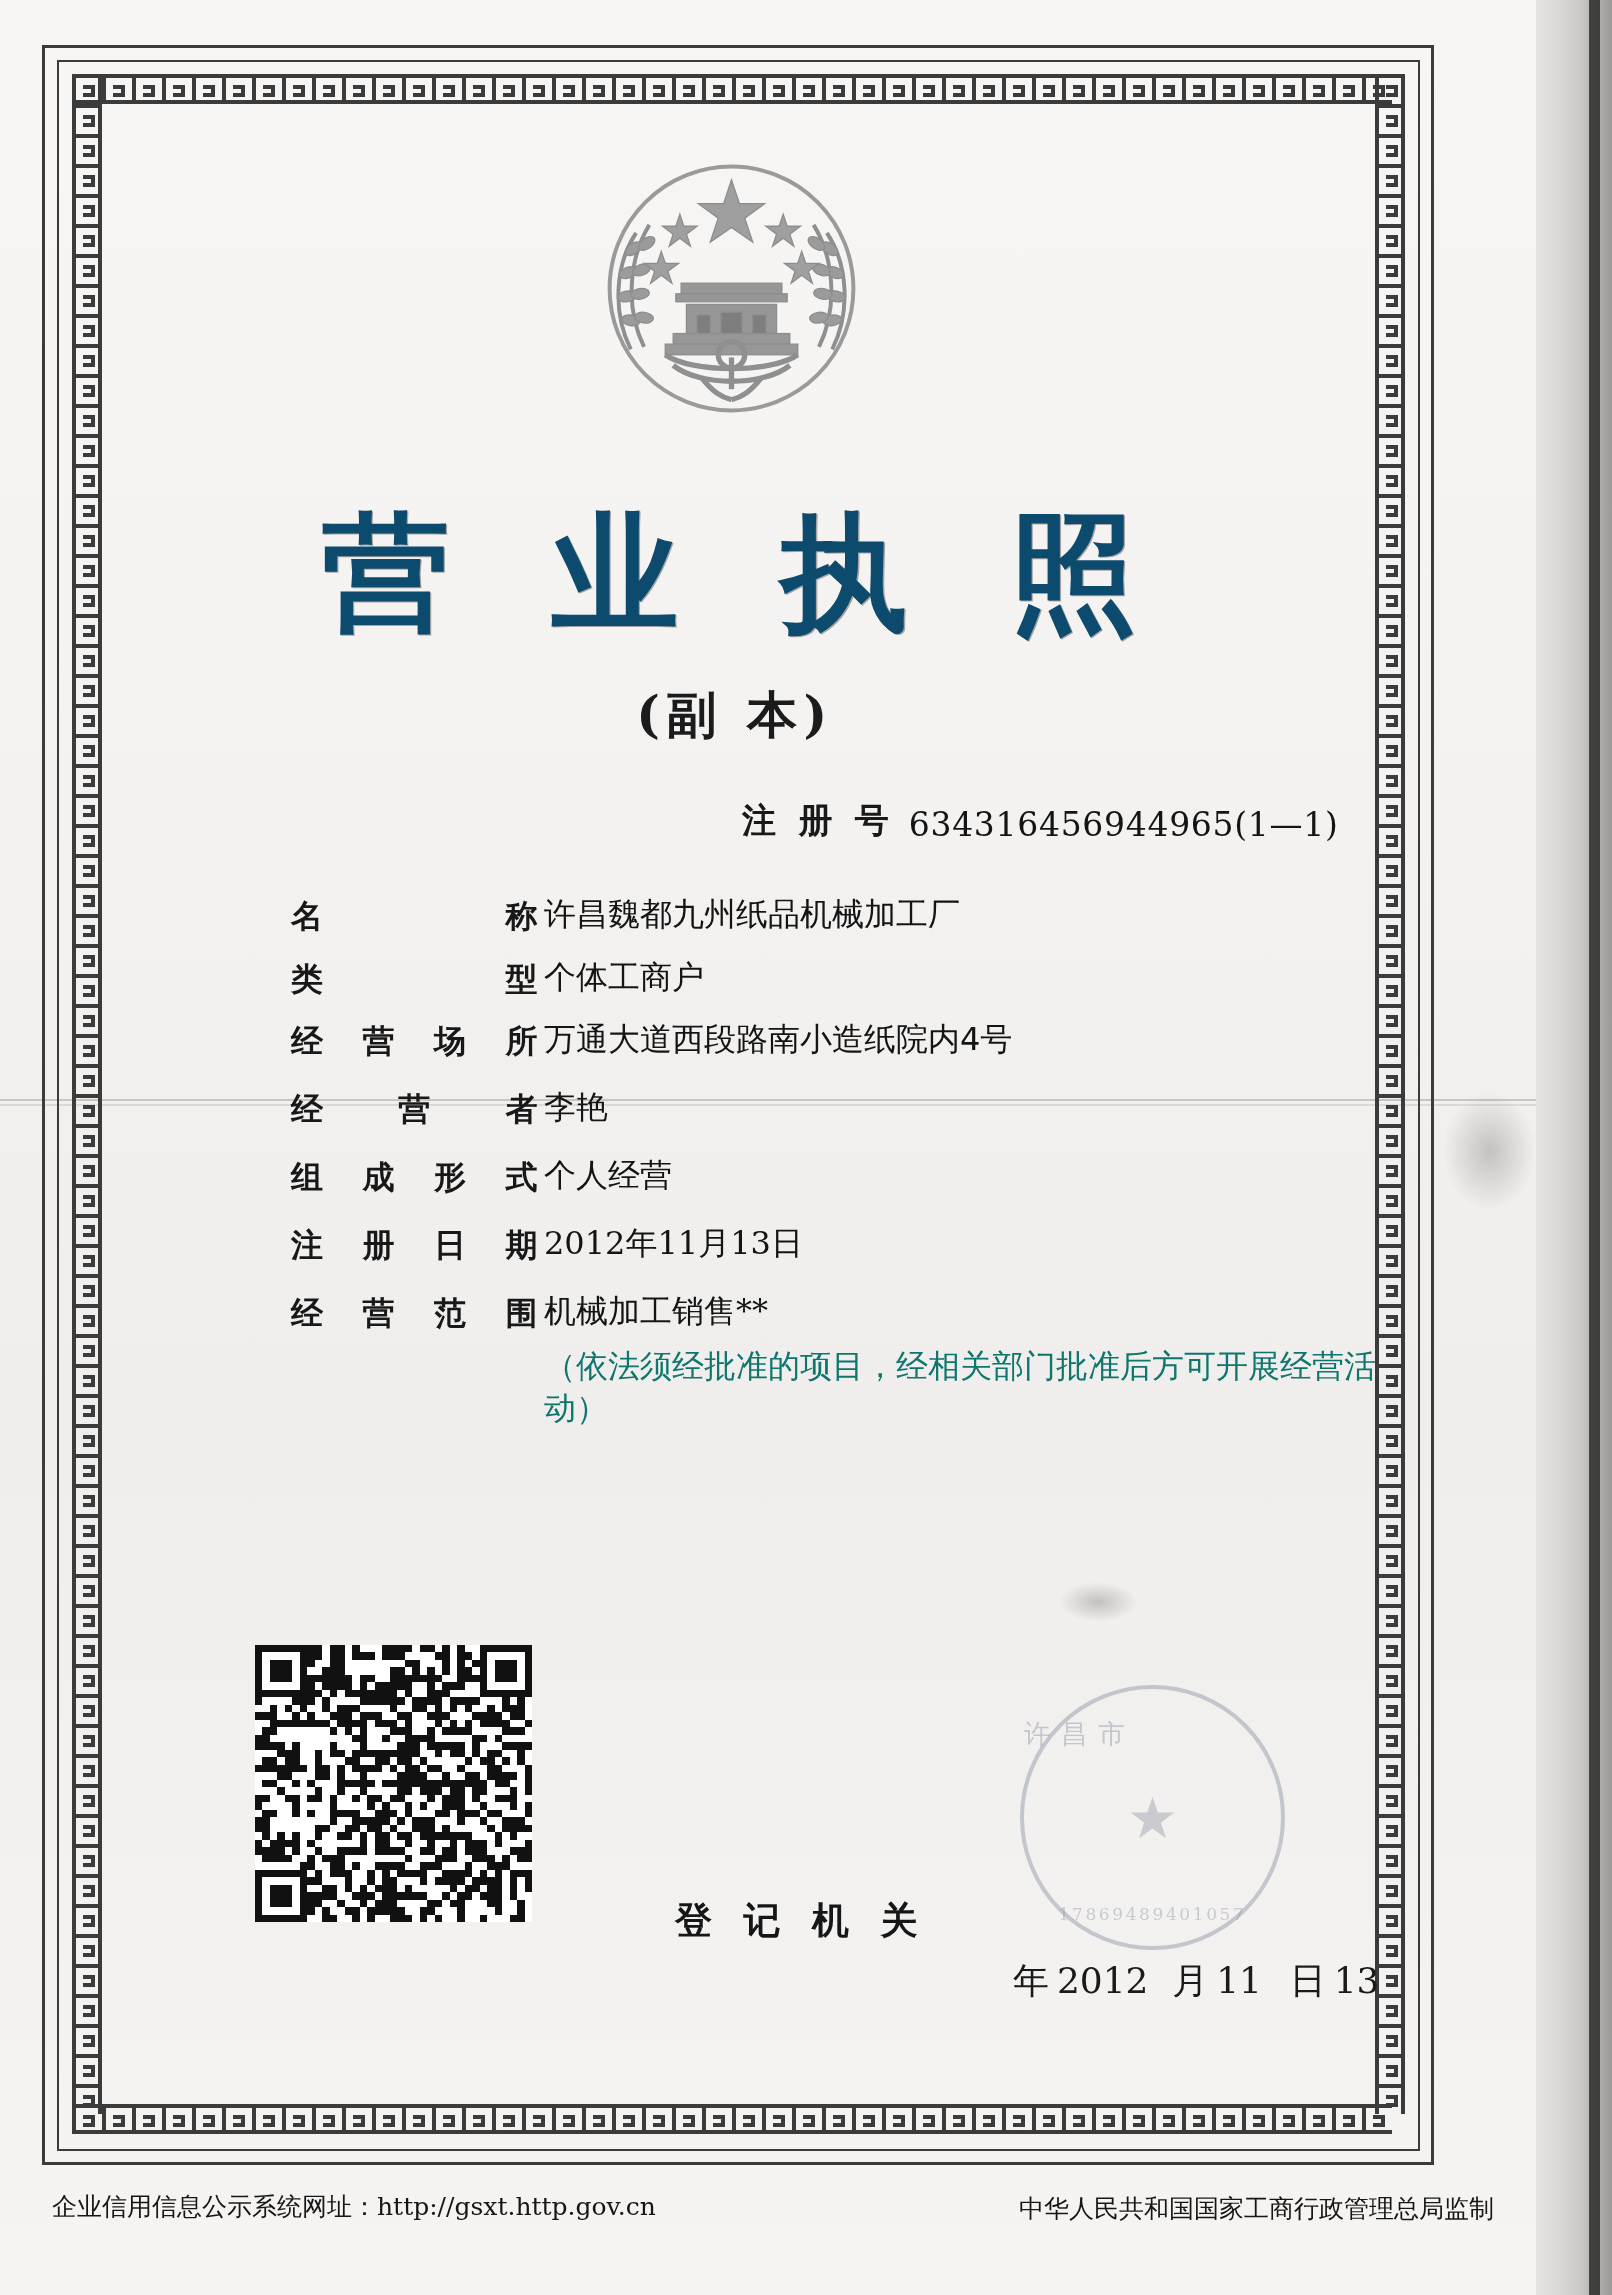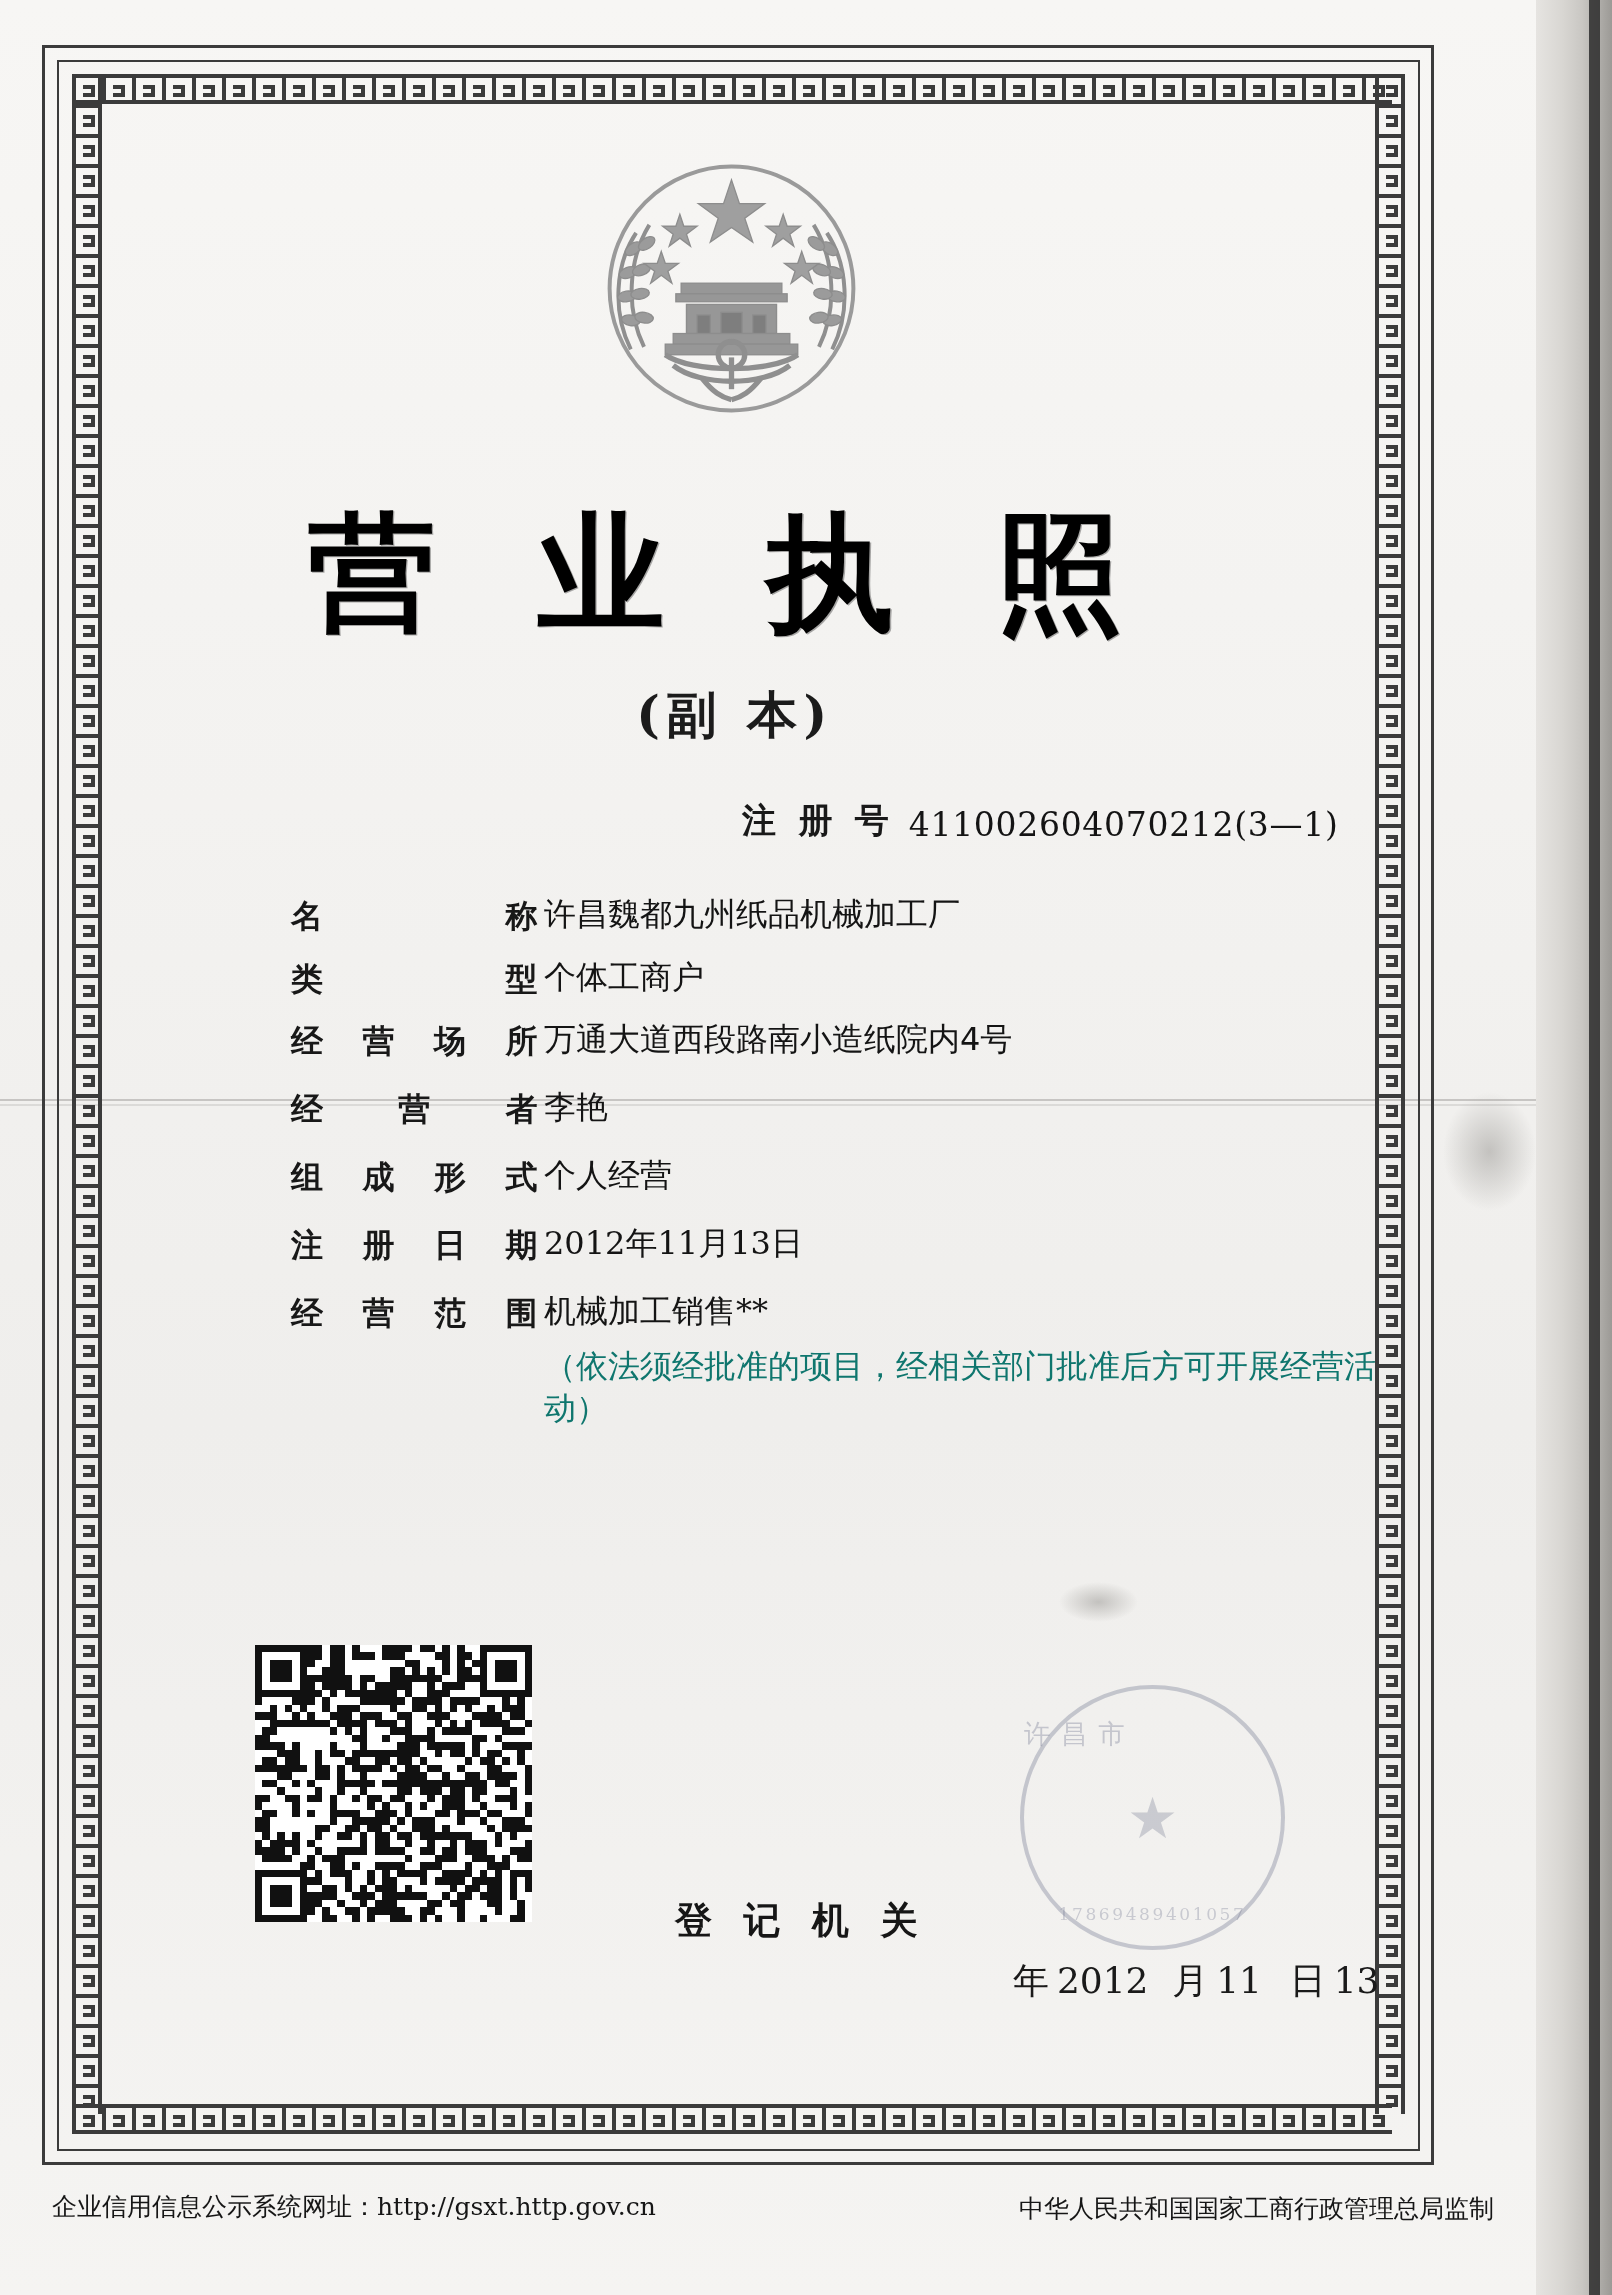--- a/index.html
+++ b/index.html
@@ -109,28 +109,28 @@
 
   
   .emblem {
     position: absolute;
     left: 599px; top: 156px;
     width: 265px; height: 265px;
   }
   
   .title {
     position: absolute;
-    left: 280px; top: 490px;
+    left: 294px; top: 490px;
     width: 900px;
     text-align: center;
     font-family: "DejaVu Serif", "Liberation Serif", serif;
     font-weight: bold;
     font-size: 127px;
     letter-spacing: 29px;
-    color: #000000;
+    color: #0c4a6e;
     text-shadow: 1.3px 1.3px 0 rgba(20,20,20,.35);
   }
   .subtitle {
     position: absolute;
     left: 285px; top: 682px;
     width: 900px;
     text-align: center;
     font-family: "DejaVu Serif", "Liberation Serif", serif;
     font-weight: bold;
     font-size: 50px;
@@ -603,21 +603,21 @@
           </g>
         </g>
       </svg>
     </div>
 
     <div class="title">营 业 执 照</div>
     <div class="subtitle">(副  本)</div>
 
     <div class="regline">
       <div class="lbl">注 册 号</div>
-      <div class="val">411002604070212(3—1)</div>
+      <div class="val">634316456944965(1—1)</div>
     </div>
 
     <div class="fields" id="fields-container">
         <div class="row">
           <div class="flabel">
             <span>名</span>
             <span>称</span>
           </div>
           <div>
             <div class="fvalue">许昌魏都九州纸品机械加工厂</div>

